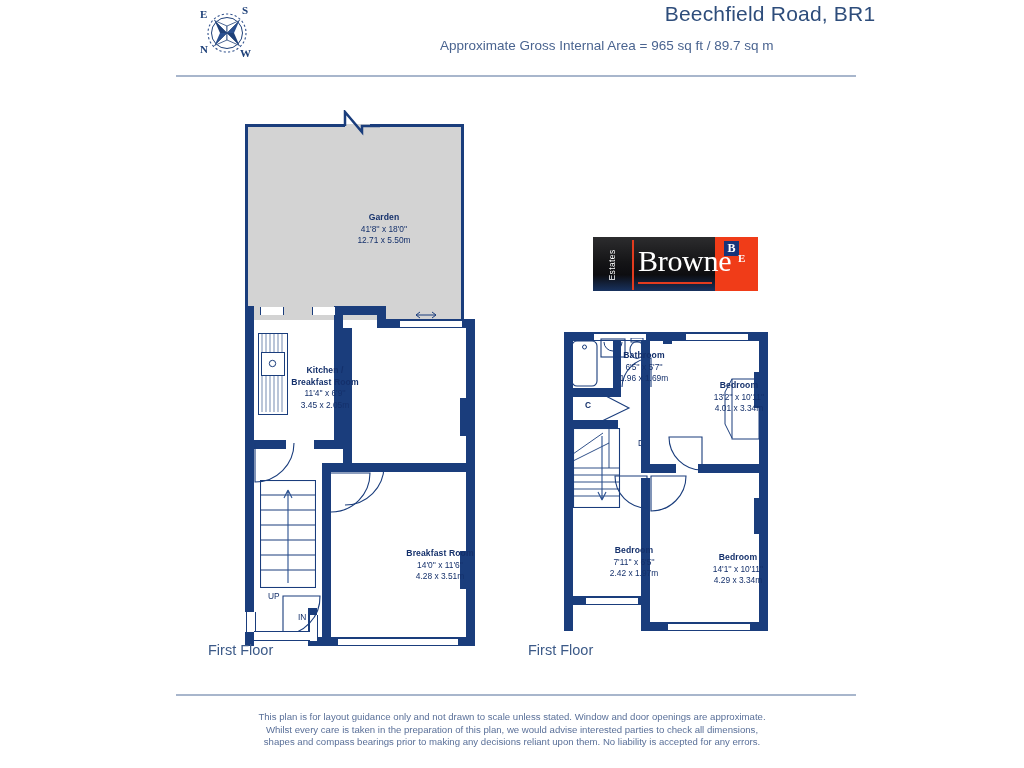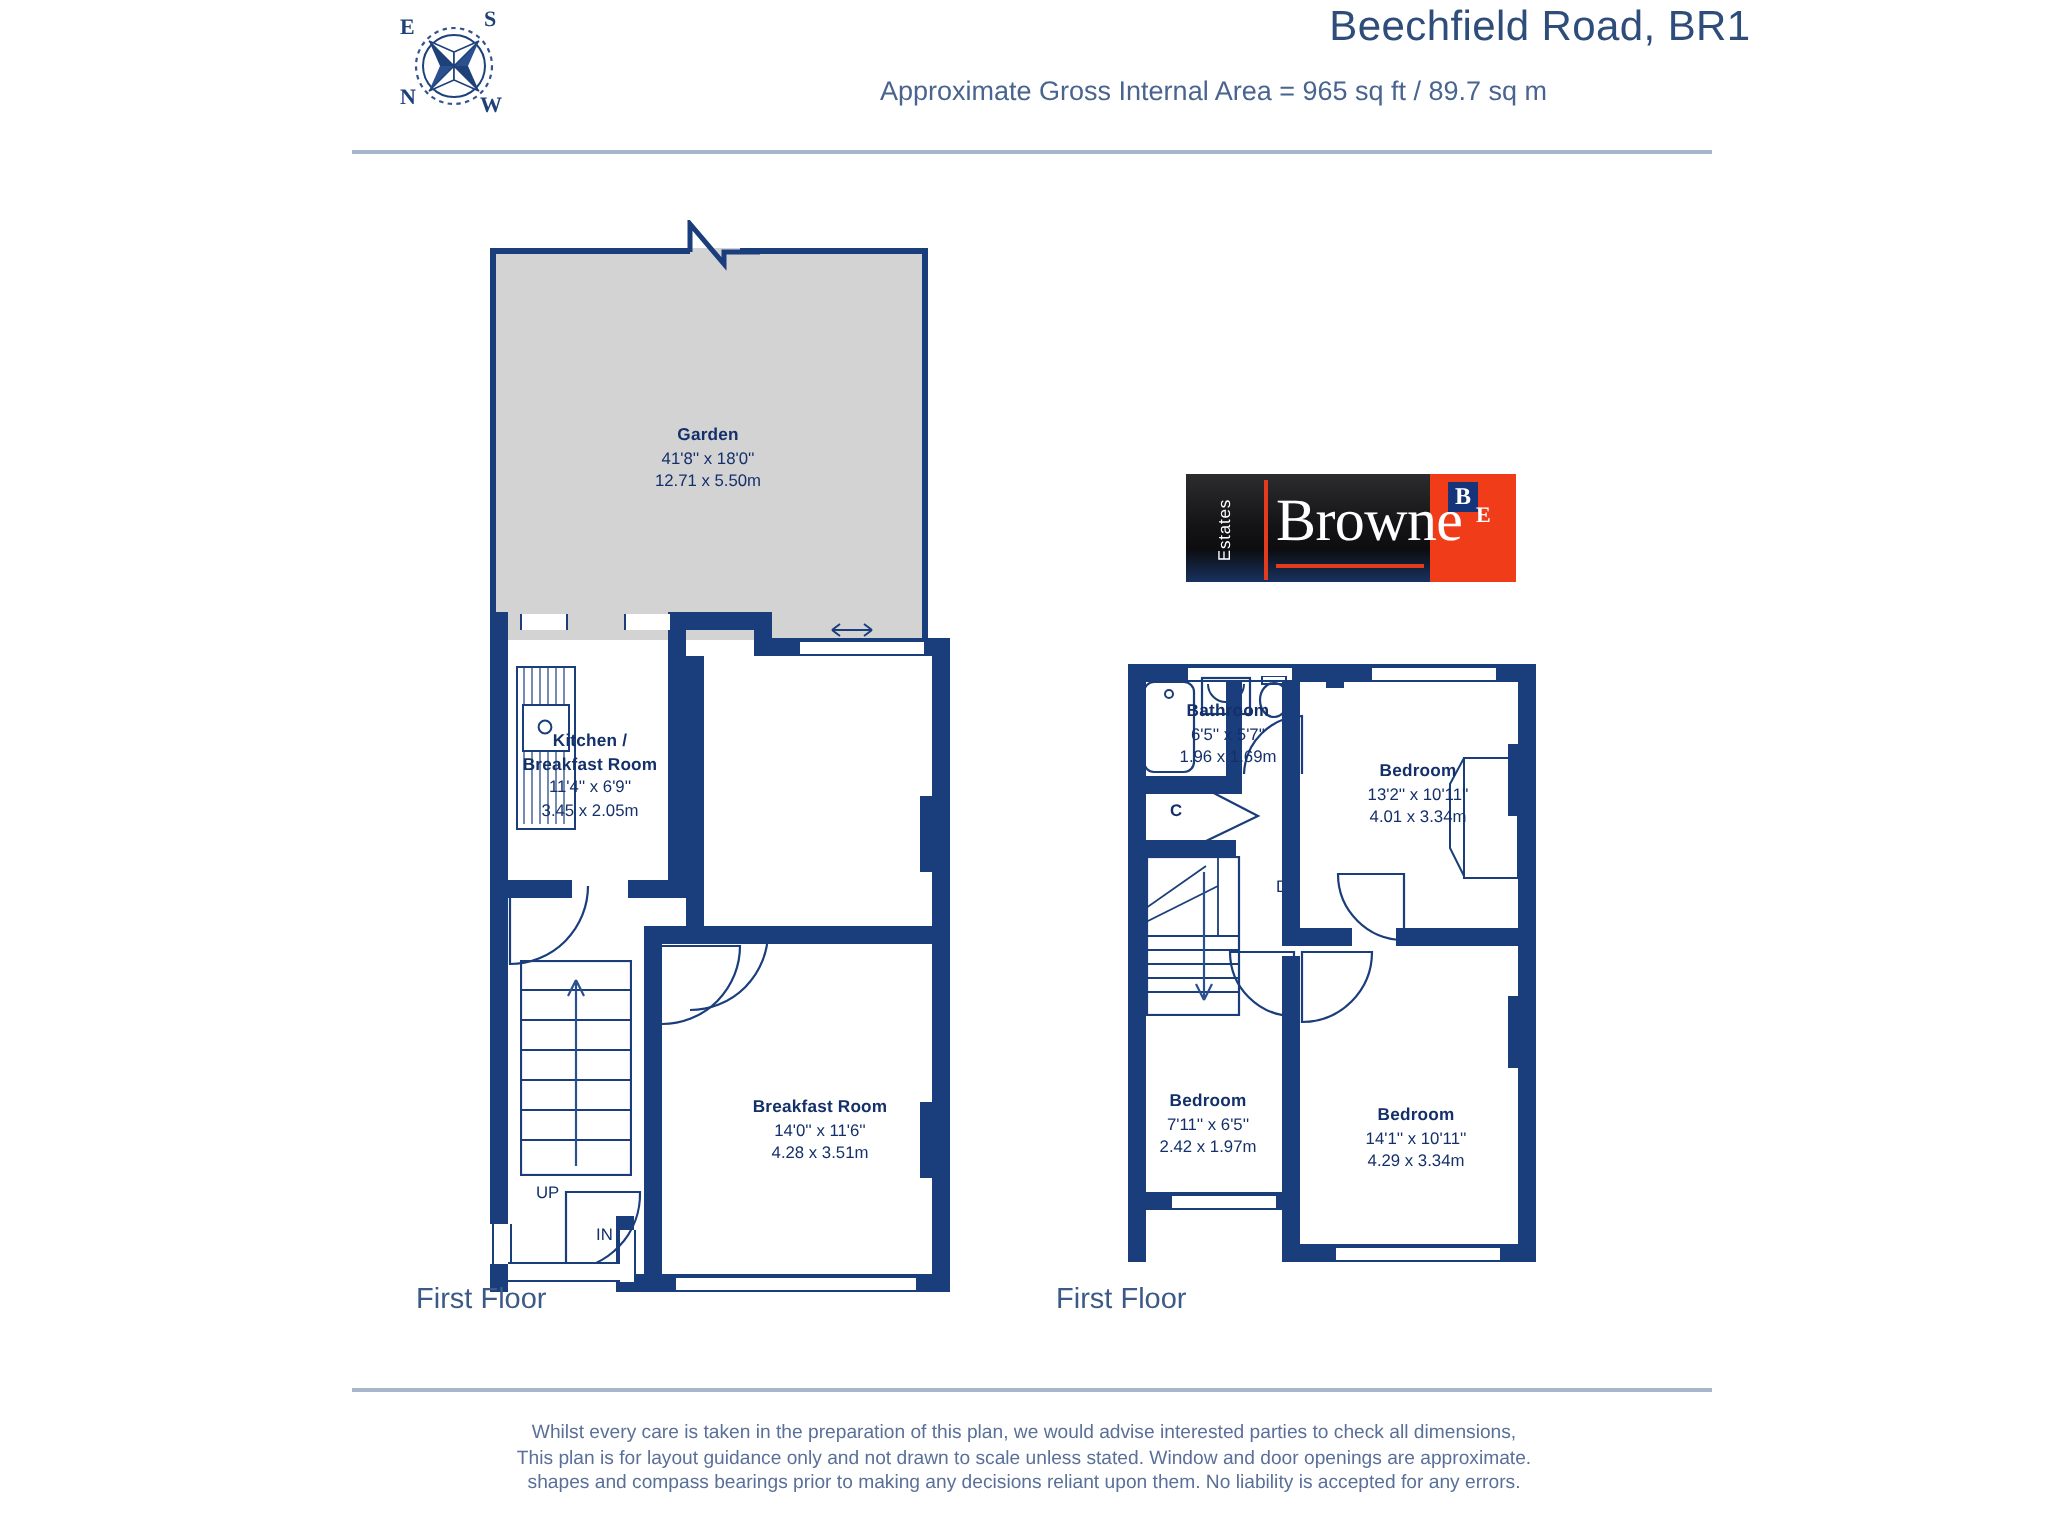--- a/index.html
+++ b/index.html
@@ -53,21 +53,21 @@
 
   
   .plan{position:absolute;}
   .wall{position:absolute;background:#1a3d7c;}
   .thin{position:absolute;background:#1a3d7c;}
   .garden-fill{position:absolute;background:#d3d3d3;}
   .win{position:absolute;background:#ffffff;border-top:1.6px solid #1a3d7c;border-bottom:1.6px solid #1a3d7c;}
   .win-v{position:absolute;background:#ffffff;border-left:1.6px solid #1a3d7c;border-right:1.6px solid #1a3d7c;}
   .fixture{position:absolute;border:1.4px solid #1a3d7c;background:#fff;}
 
-  .rlabel{position:absolute;text-align:center;line-height:11.5px;}
+  .rlabel{position:absolute;text-align:center;line-height:11.5px;margin-left:30px;}
   .rlabel .nm{font-size:8.6px;font-weight:700;color:#14306b;letter-spacing:.1px;display:block;}
   .rlabel .d1{font-size:8.4px;color:#14306b;display:block;}
   .rlabel .d2{font-size:8.4px;color:#14306b;display:block;}
   .tag{position:absolute;font-size:8.4px;font-weight:400;color:#14306b;}
 
   
   #logo{position:absolute;left:593px;top:237px;width:165px;height:54px;overflow:hidden;}
   #logo-dark{position:absolute;left:0;top:0;width:122px;height:54px;
     background:linear-gradient(180deg,#2c2c2e 0%,#141416 48%,#0d0d10 70%,#18325f 100%);}
   #logo-red-strip{position:absolute;left:122px;top:0;width:43px;height:54px;background:#f03c18;}
@@ -341,18 +341,18 @@
       <span class="nm">Bedroom</span>
       <span class="d1">14'1'' x 10'11''</span>
       <span class="d2">4.29 x 3.34m</span>
     </div>
   </div>
 
   <div class="floor-label" id="label-ground">First Floor</div>
   <div class="floor-label" id="label-first">First Floor</div>
 
   <div id="footer">
+    <div>This plan is for layout guidance only and not drawn to scale unless stated. Window and door openings are approximate.</div>
     <div>Whilst every care is taken in the preparation of this plan, we would advise interested parties to check all dimensions,</div>
-    <div>This plan is for layout guidance only and not drawn to scale unless stated. Window and door openings are approximate.</div>
     <div>shapes and compass bearings prior to making any decisions reliant upon them. No liability is accepted for any errors.</div>
   </div>
 
 </div>
 
 </body></html>

